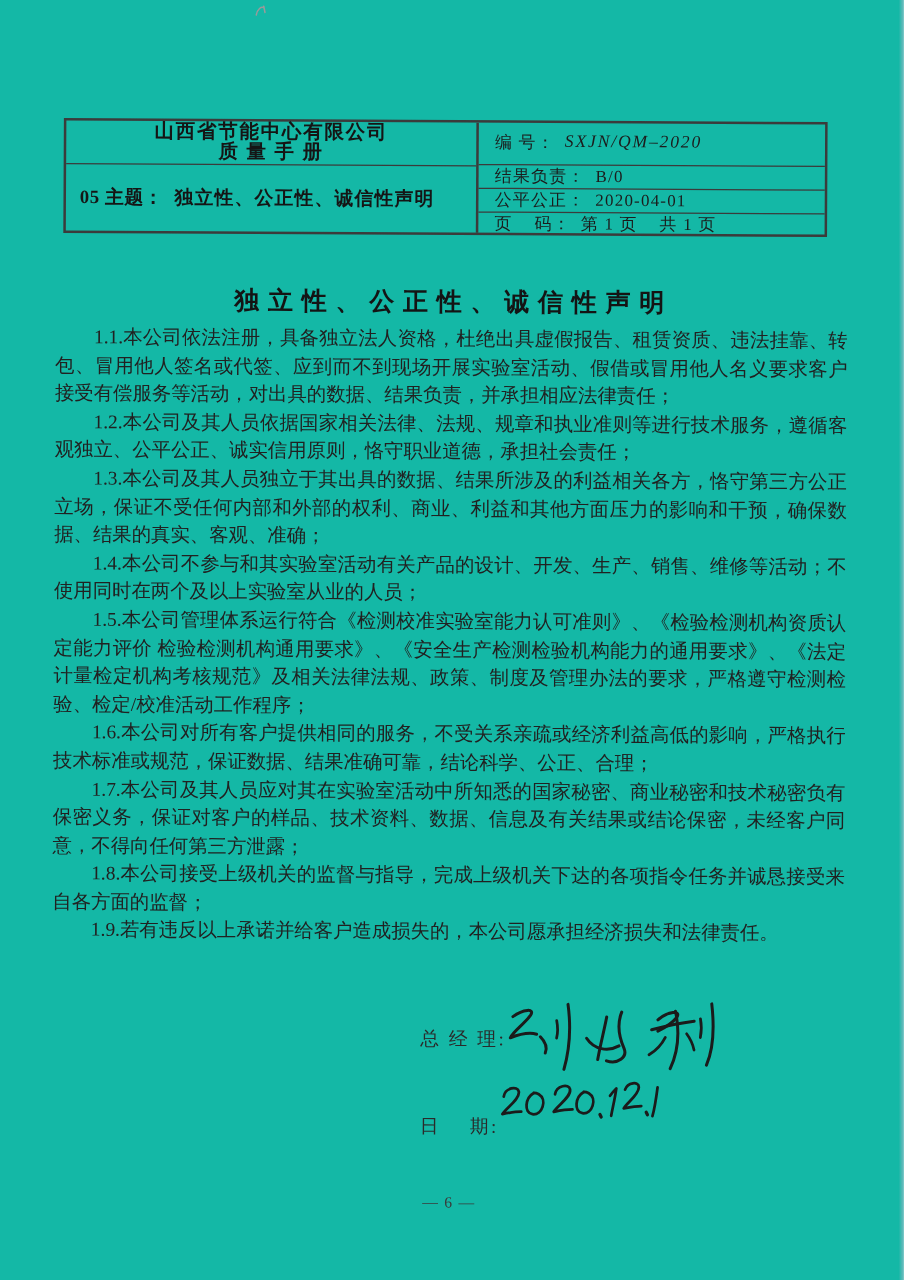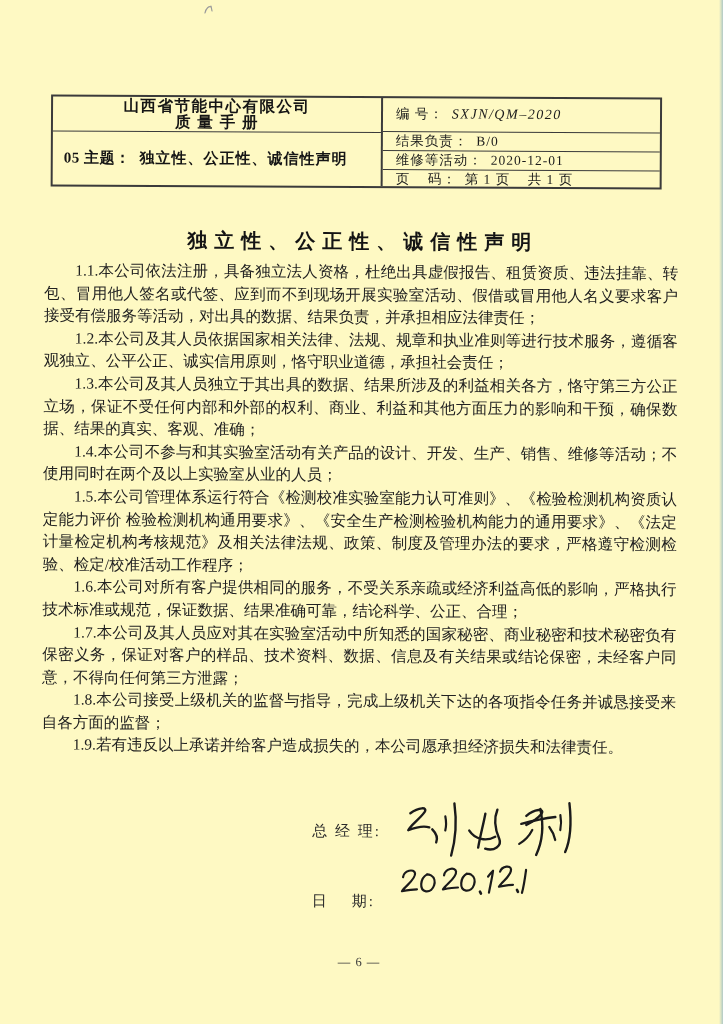--- a/index.html
+++ b/index.html
@@ -4,21 +4,21 @@
 <style>
   html,body{margin:0;padding:0;}
   body{
     width:723px;height:1024px;
     background:#ffffff;
     font-family:"Liberation Serif","DejaVu Serif",serif;
     color:#1f1f1f;
     overflow:hidden;
     position:relative;
   }
-  .page{position:absolute;inset:0;background:#fef9c3;padding-left:34px;}
+  .page{position:absolute;inset:0;background:#14b8a6;padding-left:34px;}
   .doc-rotate{position:absolute;inset:0;transform:rotate(0.3deg);transform-origin:360px 500px;}
 
   
   .scan-edge-right{
     position:absolute;top:0;right:0;width:4px;height:1024px;
     background:linear-gradient(to right, rgba(180,205,215,0), rgba(150,185,200,0.75));
   }
   .top-artifact{position:absolute;left:203px;top:0;}
 
   
@@ -61,21 +61,21 @@
 
   
   .body-text{
     position:absolute;left:43px;top:261px;width:634px;
     font-size:15.5px;line-height:22.6px;text-align:justify;color:#212121;
   }
   .body-text p{margin:0;text-indent:31px;}
 
   
   .sig-label{
-    position:absolute;left:314px;font-size:15px;color:#2a2a2a;letter-spacing:2px;
+    position:absolute;left:338px;font-size:15px;color:#2a2a2a;letter-spacing:2px;
   }
   .sig-label-manager{top:822px;}
   .sig-label-date{top:876px;margin-top:16px;}
   .sig-name-svg{position:absolute;left:400px;top:798px;}
   .sig-date-svg{position:absolute;left:398px;top:864px;}
   .ink{stroke:#1b1b1b;fill:none;stroke-linecap:round;stroke-linejoin:round;}
 
   
   .footer{
     position:absolute;top:955px;left:0;right:0;text-align:center;
@@ -110,22 +110,22 @@
       <div class="ht-right">
         <div class="ht-row ht-row-docnum">
           <span>编 号：</span>
           <span class="val val-italic">SXJN/QM–2020</span>
         </div>
         <div class="ht-row ht-row-small">
           <span>结果负责：</span>
           <span class="val">B/0</span>
         </div>
         <div class="ht-row ht-row-small">
-          <span>维修等活动：</span>
-          <span class="val">2020-12-01</span>
+          <span>公平公正：</span>
+          <span class="val">2020-04-01</span>
         </div>
         <div class="ht-row ht-row-small">
           <span>页&nbsp;&nbsp;&nbsp;&nbsp;码：</span>
           <span class="val">第 1 页&nbsp;&nbsp;&nbsp;&nbsp;共 1 页</span>
         </div>
       </div>
     </div>
 
     <div class="doc-title">独立性、公正性、诚信性声明</div>
 

